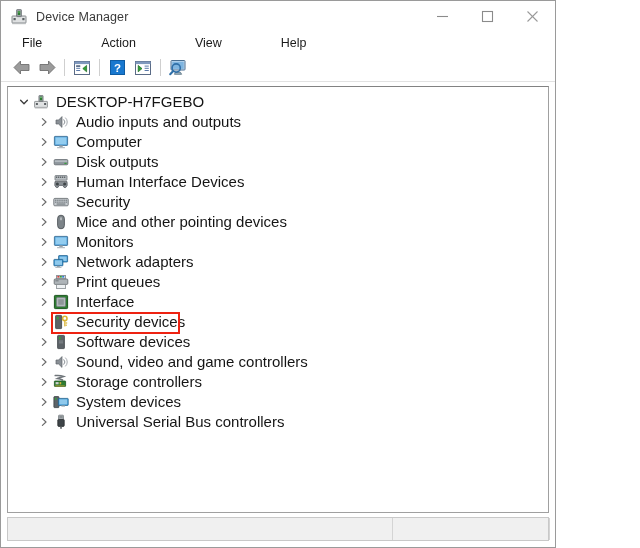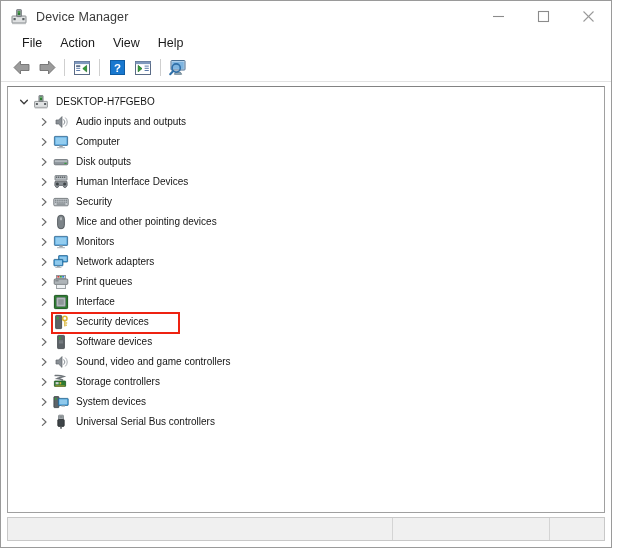--- a/index.html
+++ b/index.html
@@ -9,21 +9,21 @@
   }
   body {
     width: 640px;
     height: 548px;
     font-family: "Liberation Sans", sans-serif;
     overflow: hidden;
   }
 
   .window {
     position: relative;
-    width: 612px;
+    width: 556px;
     height: 548px;
     background: #ffffff;
     border: 1px solid #9a9a9a;
     box-sizing: border-box;
     display: flex;
     flex-direction: column;
   }
 
   
   .titlebar {
@@ -65,20 +65,21 @@
   .wc svg { display: block; }
 
   
   .menubar {
     height: 22px;
     display: flex;
     align-items: center;
     padding-left: 12px;
     background: #ffffff;
     flex: 0 0 auto;
+    gap: 41px;
   }
   .menuitem {
     font-size: 12.5px;
     color: #1a1a1a;
     padding: 0 9px;
     line-height: 22px;
     white-space: nowrap;
   }
 
   
@@ -145,21 +146,21 @@
   }
   .ico {
     width: 16px;
     height: 16px;
     margin-left: 1px;
     margin-right: 7px;
     flex: 0 0 auto;
     display: block;
   }
   .label {
-    font-size: 10px;
+    font-size: 15px;
     color: #151515;
     line-height: 20px;
   }
 
   .highlight-box {
     position: absolute;
     border: 2px solid #ee2211;
     box-sizing: border-box;
     pointer-events: none;
   }

